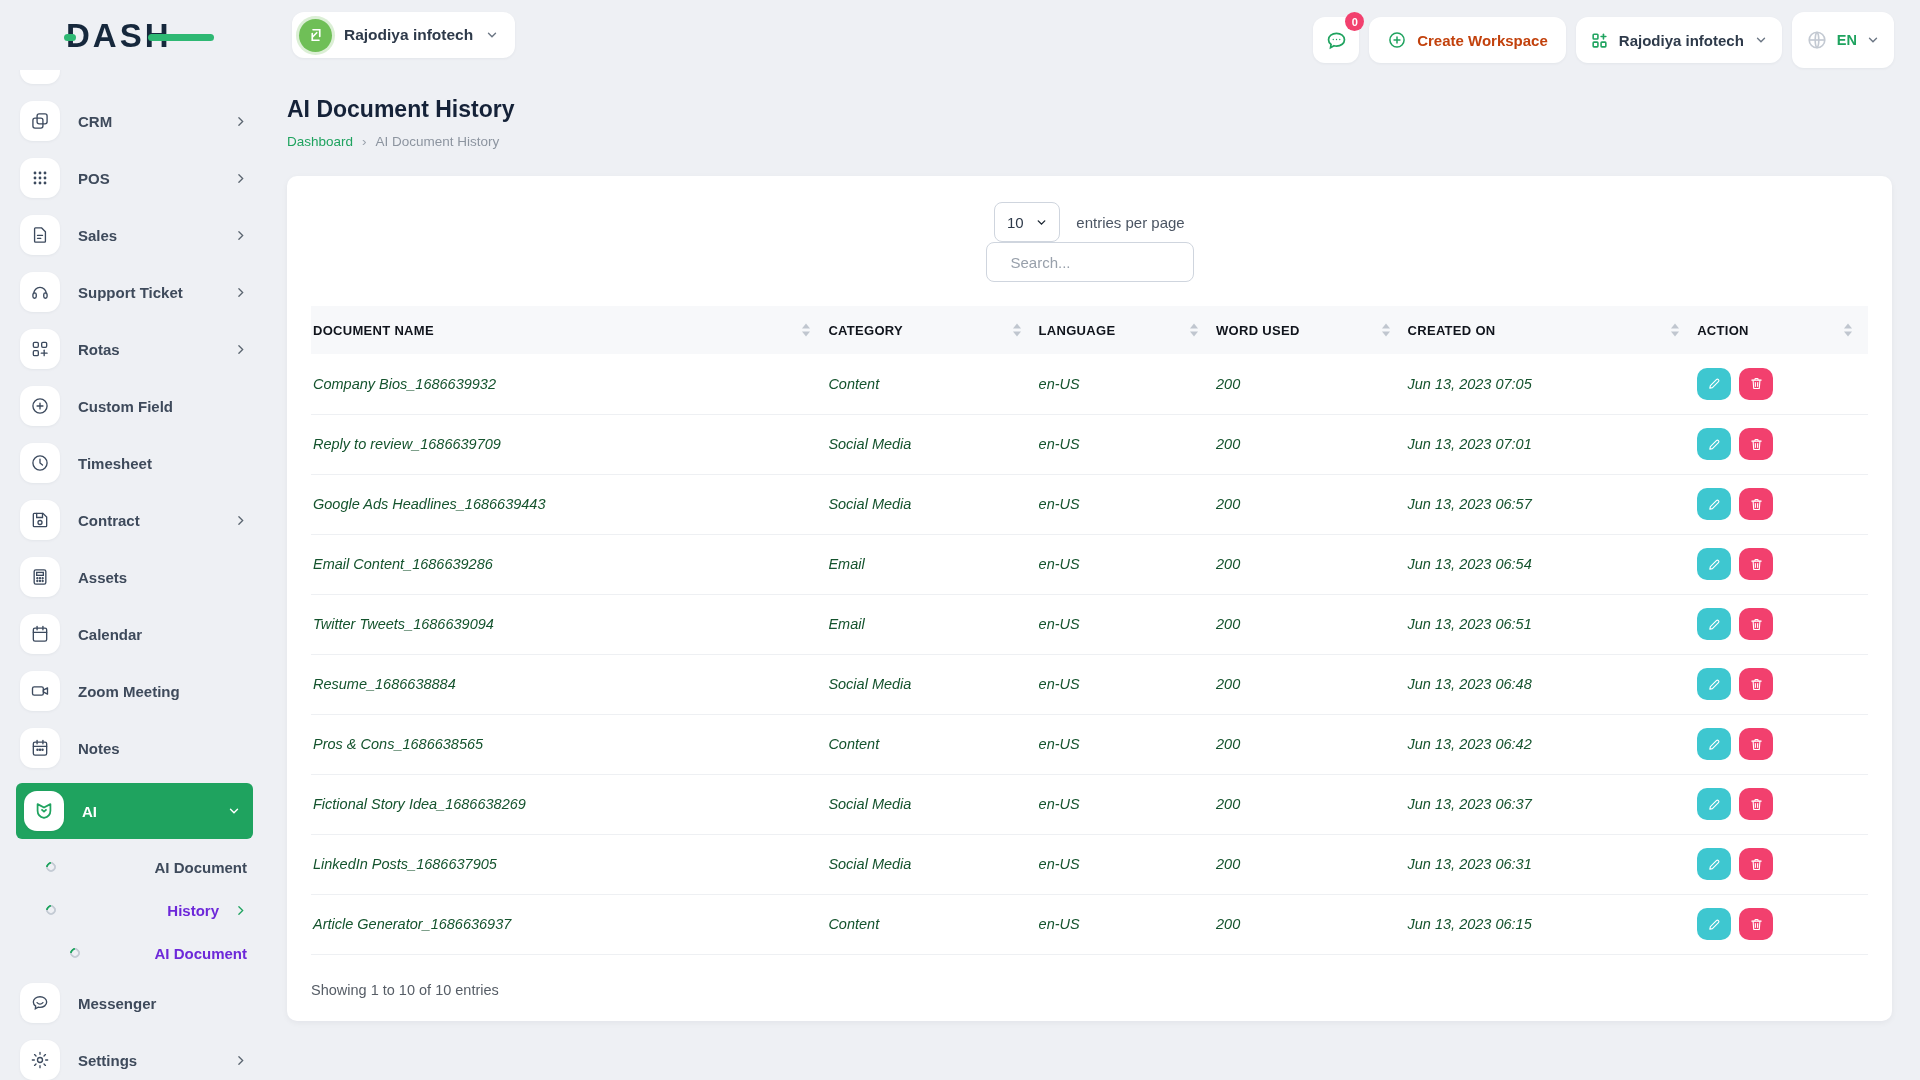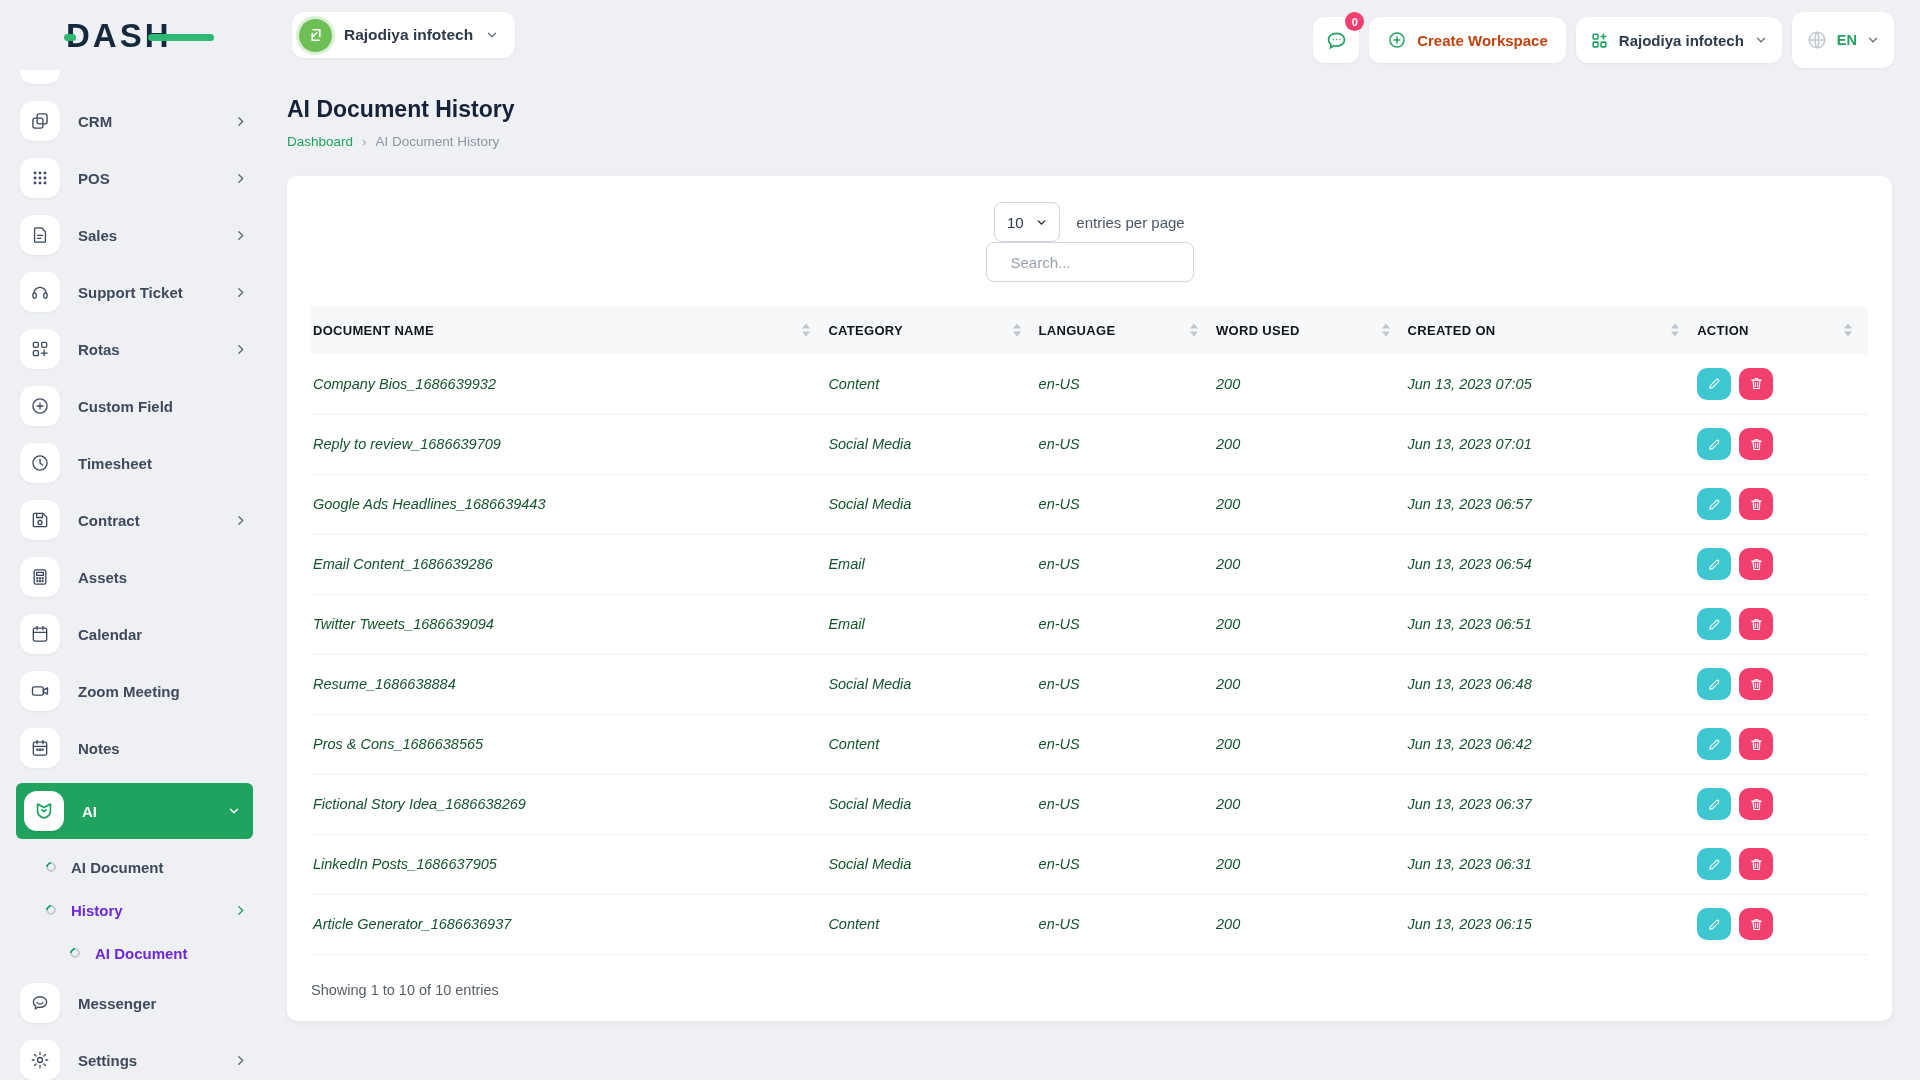--- a/index.html
+++ b/index.html
@@ -41,21 +41,21 @@
   .tile { width:40px; height:40px; min-width:40px; background:#fff; border-radius:13px; box-shadow:0 1px 3px rgba(20,30,55,.05); display:flex; align-items:center; justify-content:center; }
   .tile-partial { margin-top:-26px; }
   .nav-item { display:flex; align-items:center; gap:18px; height:40px; cursor:pointer; }
   .nav-label { flex:1; font-size:15px; font-weight:700; color:#3e4a5b; }
   .nav-chevron { color:#5b6570; }
   .nav-item.active { background:#1fa35f; border-radius:6px; height:56px; padding:4px 12px 4px 8px; margin:-2px -6px -2px -4px; }
   .nav-item.active .nav-label { color:#fff; }
   .sub-item { display:flex; align-items:center; gap:15px; height:26px; padding-left:26px; cursor:pointer; }
   .sub-item.nested { padding-left:50px; }
   .ring { width:10px; height:10px; min-width:10px; border-radius:50%; border:2px solid #c4cbd4; border-top-color:#1fa35f; transform:rotate(-45deg); }
-  .sub-label { flex:1; font-size:15px; font-weight:700; color:#3e4a5b; }
+  .sub-label { flex:1; font-size:15px; font-weight:700; color:#3e4a5b;text-align:right; }
   .sub-item.active .sub-label { color:#6d28d9; }
 
   
   .main { position:absolute; left:273px; top:70px; right:0; bottom:0; padding:26px 28px 0 14px; }
   .page-title { font-size:23px; font-weight:700; color:#152238; }
   .breadcrumb { margin-top:11px; font-size:13.5px; display:flex; align-items:flex-start; gap:9px; }
   .crumb-home { color:#1fa35f; cursor:pointer; }
   .crumb-sep { color:#9aa2ad; }
   .crumb-current { color:#8d95a0; }
 

